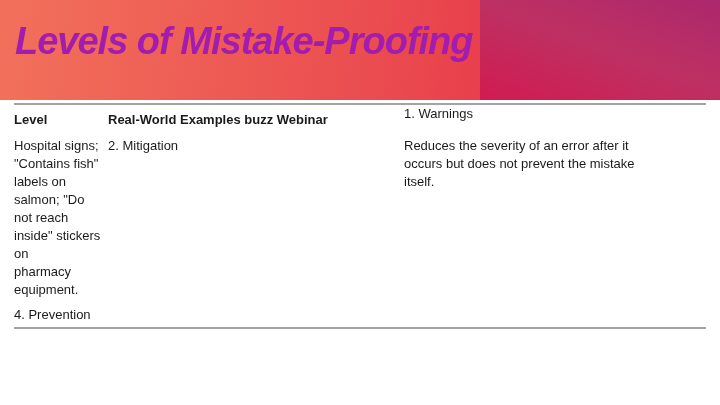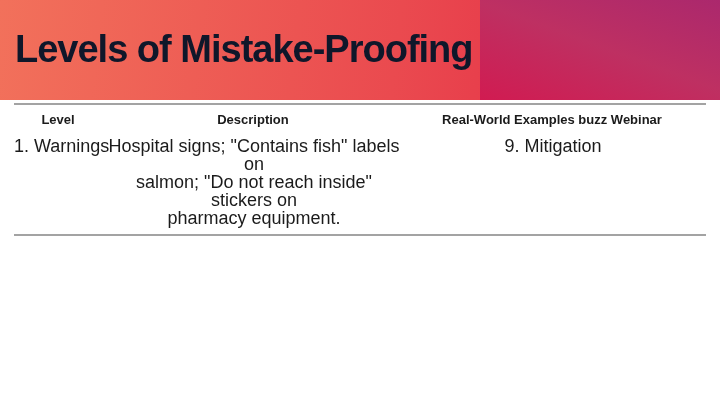--- a/index.html
+++ b/index.html
@@ -20,76 +20,79 @@
     background: linear-gradient(97deg, #F2715B 0%, #EA4A4F 55%, #E22243 100%);
   }
   .band-right {
     position: absolute;
     top: 0; left: 480px;
     width: 240px; height: 100px;
     background: linear-gradient(200deg, #AB286D 0%, #BE3062 48%, #D11B51 100%);
   }
   .title {
     position: absolute;
-    left: 15px; top: 28px;
-    color: #0f172a;
+    left: 15px; top: 20px;
+    color: #a21caf;
     font-size: 38px;
     font-weight: bold;
     letter-spacing: -1px;
     white-space: nowrap;
+    font-style: italic;
   }
   
   .table-wrap {
     position: absolute;
     left: 14px; top: 103px;
     width: 692px;
     color: #1B1B1B;
-    text-align: center;
   }
   .rule { height: 2px; background: #A3A3A3; }
   .grid {
     display: grid;
     grid-template-columns: 94px 296px 1fr;
   }
   .hcell {
     font-size: 13px;
     font-weight: bold;
     padding: 7px 6px 10px 0;
     white-space: nowrap;
   }
   .cell {
-    font-size: 18px;
+    font-size: 13px;
     line-height: 18px;
     padding: 0 4px 7px 0;
     white-space: pre-line;
   }
   .cell.level { white-space: nowrap; }
   .grid .cell.last-row { padding-bottom: 3px; }
 </style>
 </head>
 <body>
 
 <div class="slide">
   <div class="band"></div>
   <div class="band-right"></div>
   <div class="title">Levels of Mistake-Proofing</div>
 
   <div class="table-wrap">
     <div class="rule"></div>
     <div class="grid">
 
       <div class="hcell">Level</div>
-      <div class="hcell">Description</div>
       <div class="hcell">Real-World Examples buzz Webinar</div>
 
       <div class="cell level">1. Warnings</div>
       <div class="cell">Hospital signs; "Contains fish" labels on
 salmon; "Do not reach inside" stickers on
 pharmacy equipment.</div>
 
-      <div class="cell level">9. Mitigation</div>
+      <div class="cell level">2. Mitigation</div>
+      <div class="cell">Reduces the severity of an error after it
+occurs but does not prevent the mistake
+itself.</div>
 
 
+      <div class="cell level last-row">4. Prevention</div>
 
     </div>
     <div class="rule"></div>
   </div>
 </div>
 
 </body></html>

